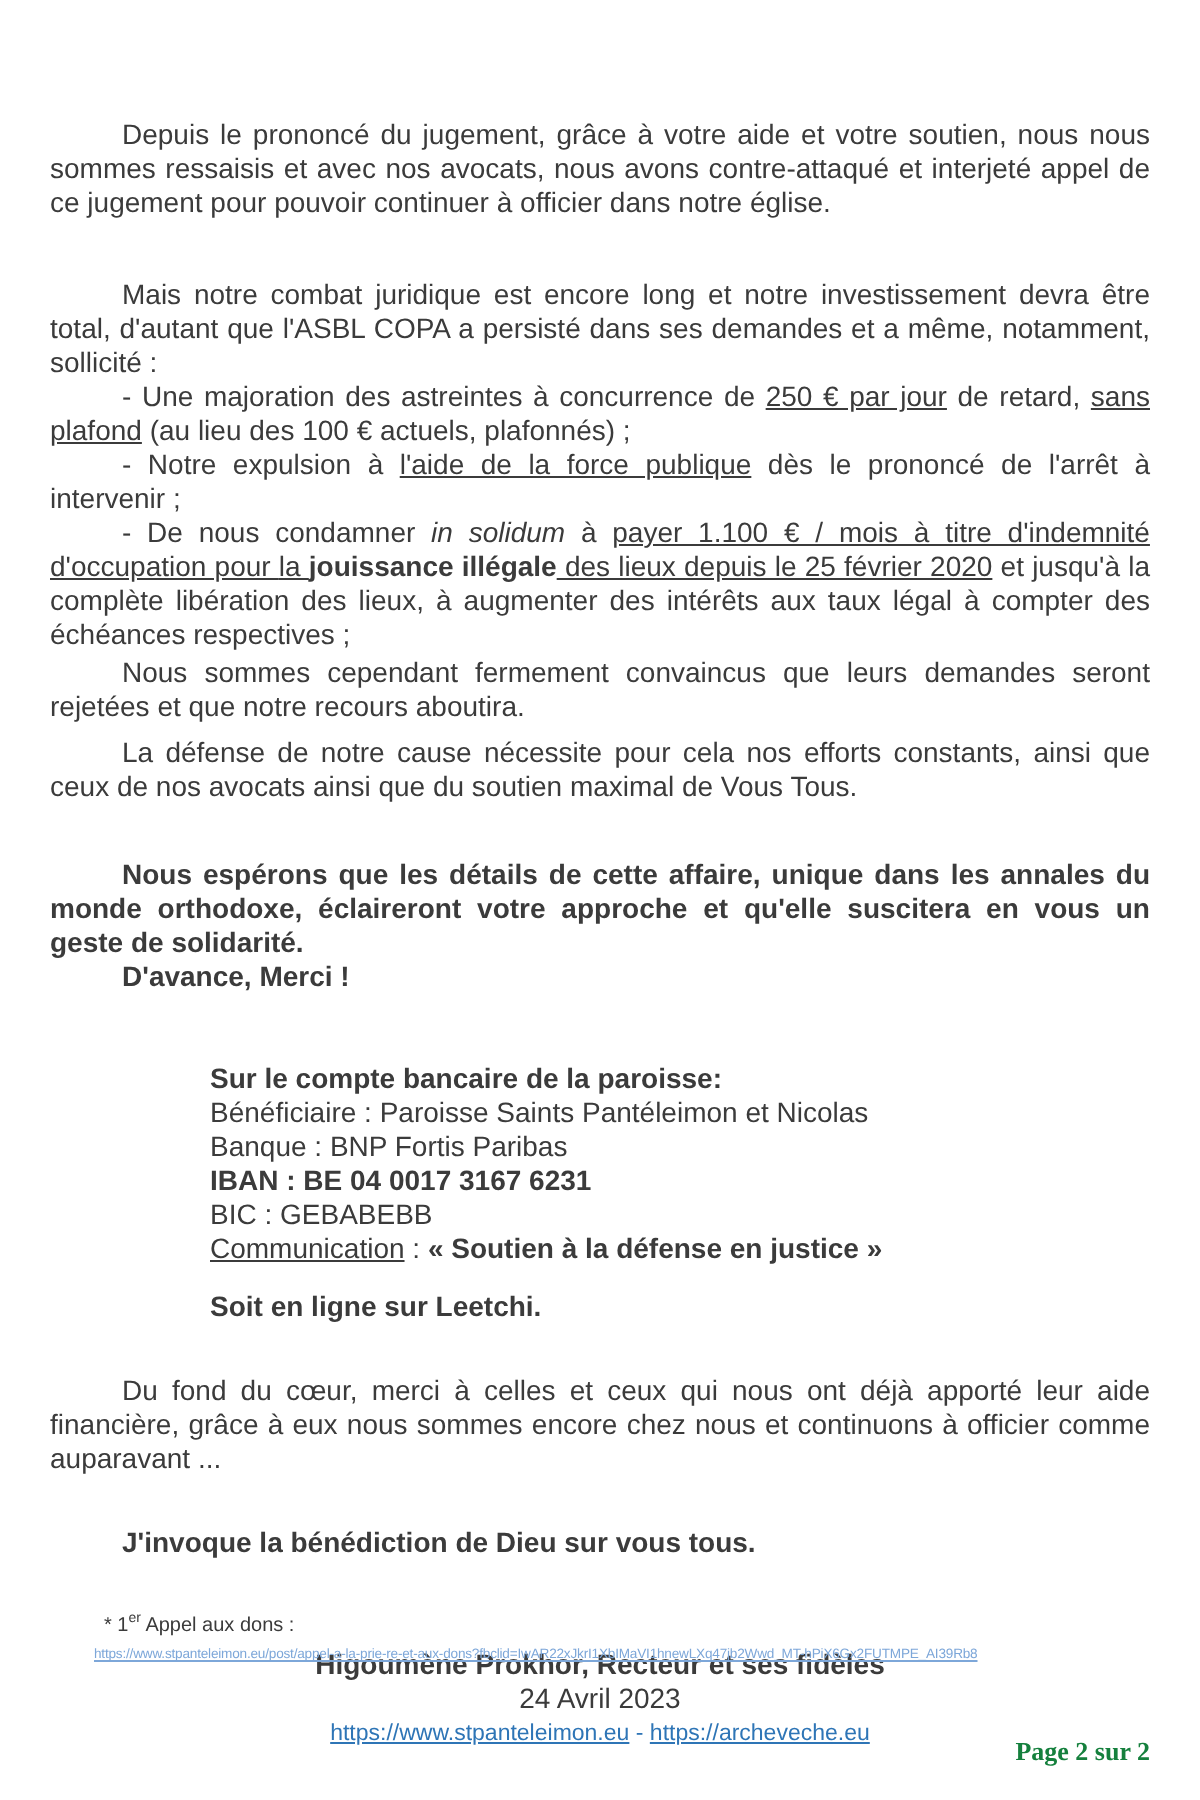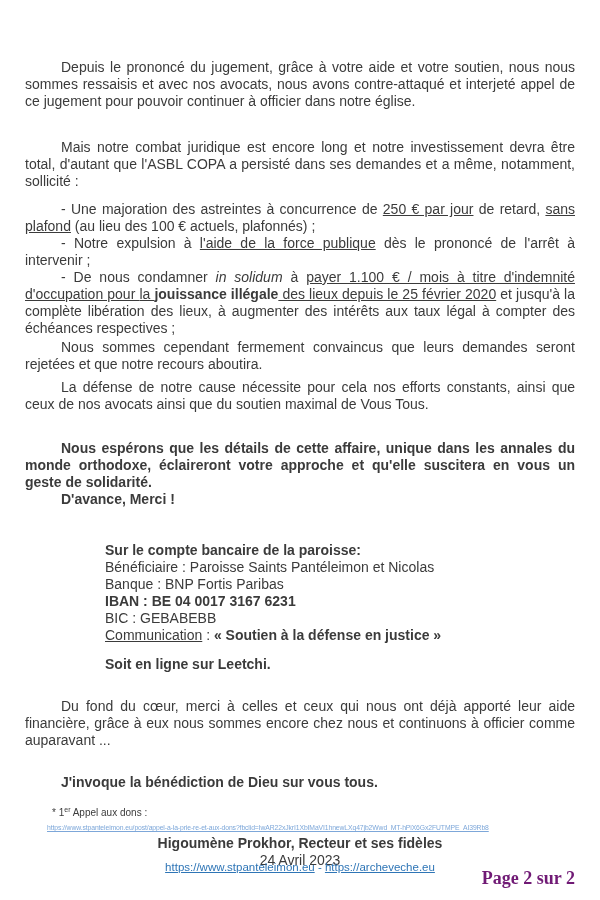--- a/index.html
+++ b/index.html
@@ -18,21 +18,21 @@
     line-height:17px;
   }
   p{margin:0;}
   .jus{text-align:justify;}
   .ind{text-indent:36px;}
   .u{text-decoration:underline;}
   .b{font-weight:bold;}
   .i{font-style:italic;}
   .bu{font-weight:bold;}
   .m-p2{margin-top:29px;}
-  .m-list{margin-top:11px;}
+  .m-list{}
   .m-p3{margin-top:2px;}
   .m-p4{margin-top:6px;}
   .m-p5{margin-top:27px;}
   .bank{
     margin-top:34px;
     margin-left:80px;
     text-align:left;
   }
   .m-leetchi{margin-top:12px;}
   .m-p6{margin-top:25px;}
@@ -63,23 +63,23 @@
   }
   .site-links a{
     color:#2e75b6;
     text-decoration:underline;
   }
   .site-links .sep{color:#2e75b6;text-decoration:none;}
   .pagenum{
     position:absolute;
     right:25px;top:868px;
     font-family:"Liberation Serif",serif;
-    font-size:18px;
+    font-size:13px;
     font-weight:bold;
-    color:#701a75;
+    color:#15803d;
   }
 </style>
 </head>
 <body>
 
 <div>
 
   <main class="content">
 
     <p class="ind jus">Depuis le prononcé du jugement, grâce à votre aide et votre soutien, nous nous sommes ressaisis et avec nos avocats, nous avons contre-attaqué et interjeté appel de ce jugement pour pouvoir continuer à officier dans notre église.</p>

